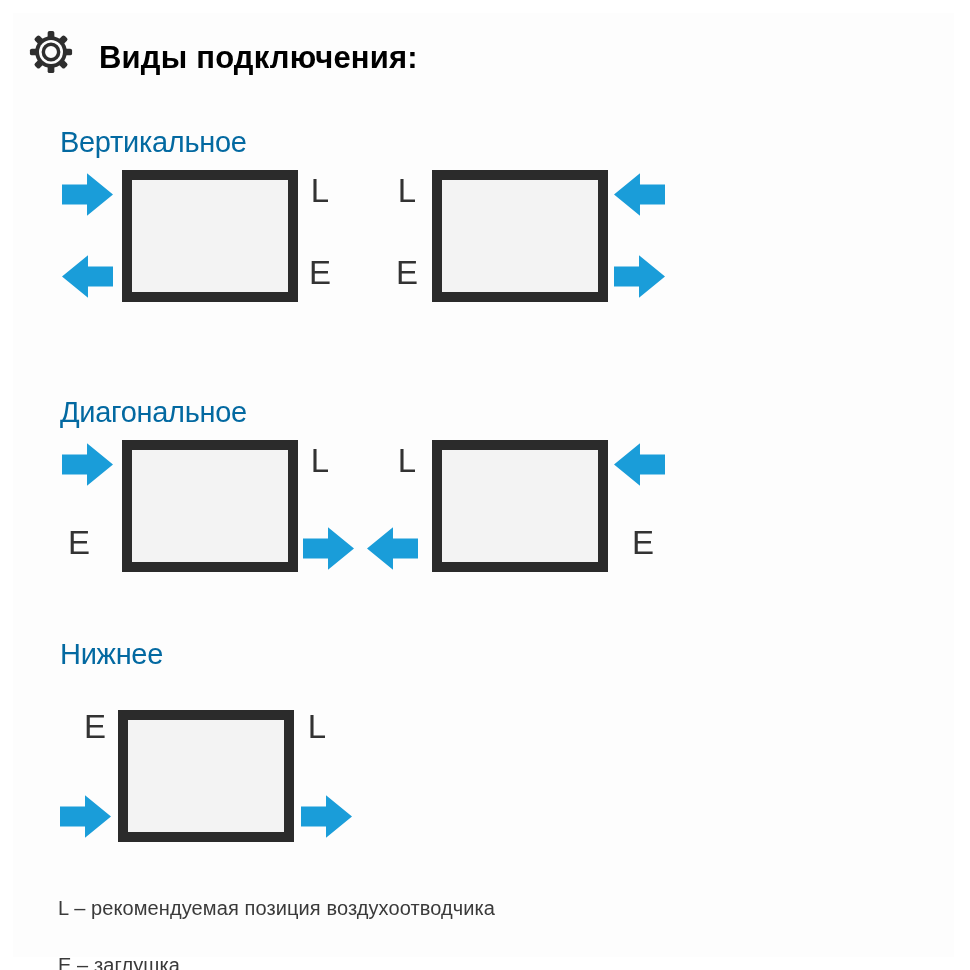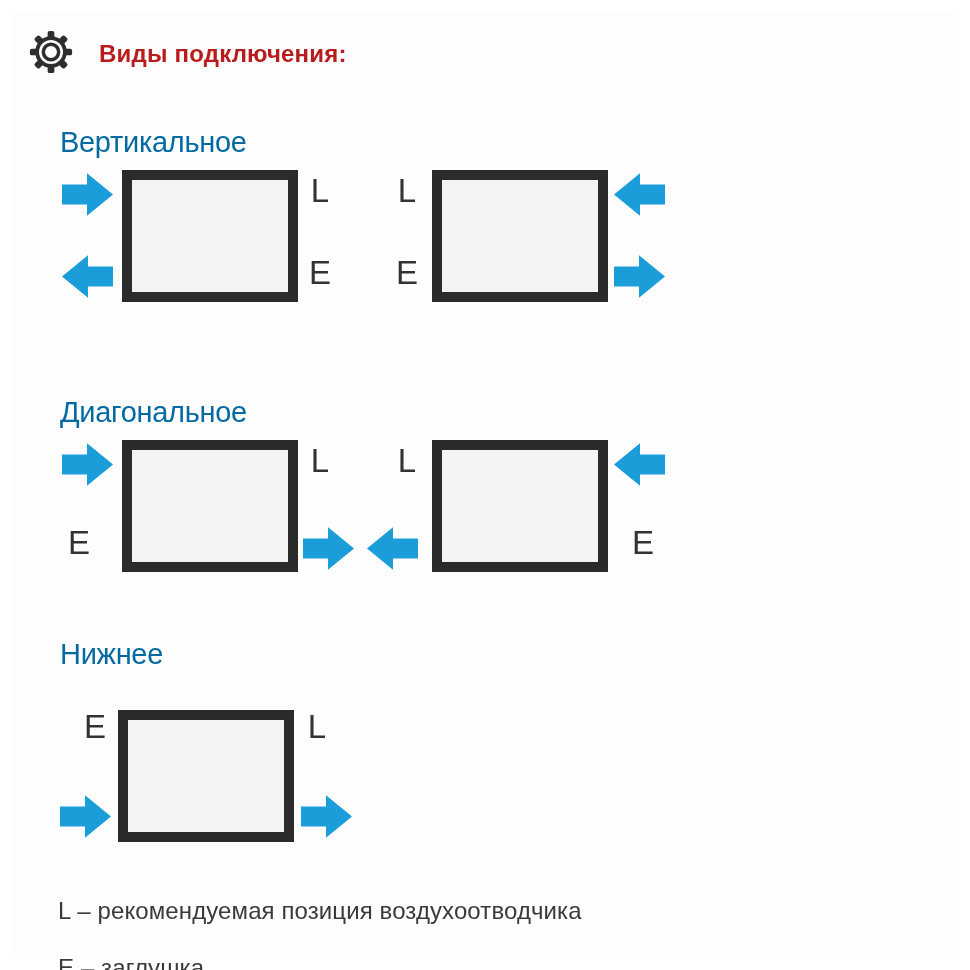--- a/index.html
+++ b/index.html
@@ -21,23 +21,23 @@
     top: 13px;
     width: 941px;
     height: 944px;
     background: #fdfdfd;
   }
 
   .page-title {
     position: absolute;
     left: 99px;
     top: 40px;
-    font-size: 24px;
+    font-size: 31px;
     font-weight: 700;
-    color: #b91c1c;
+    color: #000000;
     letter-spacing: 0.2px;
   }
   .gear {
     position: absolute;
     left: 28px;
     top: 29px;
     width: 46px;
     height: 46px;
   }
 
@@ -72,21 +72,21 @@
     position: absolute;
     width: 51px;
     height: 43px;
   }
   .arrow svg { display: block; width: 100%; height: 100%; }
   .arrow.dir-left svg { transform: scaleX(-1); }
 
   .legend-line {
     position: absolute;
     left: 58px;
-    font-size: 24px;
+    font-size: 20px;
     color: #3a3a3a;
     letter-spacing: 0.1px;
     text-align: center;
   }
 </style>
 </head>
 <body>
 
 <div id="app">
 

